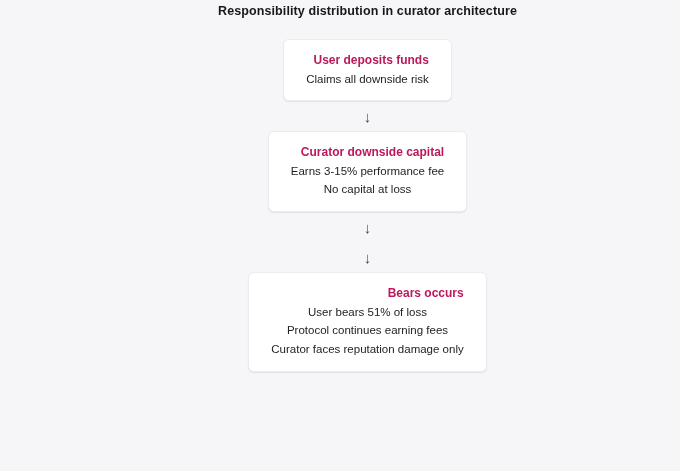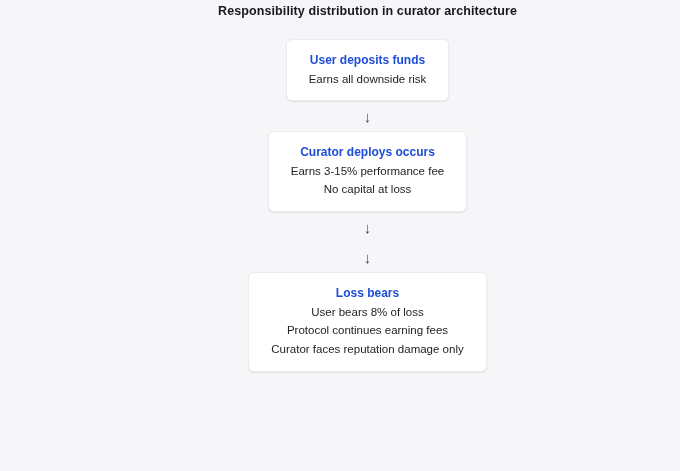--- a/index.html
+++ b/index.html
@@ -42,23 +42,24 @@
     border: 1px solid #ececf0;
     border-radius: 6px;
     box-shadow: 0 1px 2px rgba(16, 18, 27, 0.06), 0 1px 1px rgba(16, 18, 27, 0.03);
     padding: 11px 22px 12px 22px;
     text-align: center;
     box-sizing: border-box;
   }
   .node-title {
     font-size: 12px;
     font-weight: bold;
-    color: #1d4ed8;
+    color: #be185d;
     line-height: 1.55;
     white-space: nowrap;
+    text-align: right;
   }
   .node-line {
     font-size: 11.5px;
     font-weight: normal;
     color: #222328;
     line-height: 1.62;
     white-space: nowrap;
   }
   .arrow-connector {
     font-size: 15px;
@@ -75,37 +76,37 @@
 <body>
 
 <div id="flow-root">
 
   <div class="diagram-title">Responsibility distribution in curator architecture</div>
 
   <div class="flow-chain">
 
     <div class="node-box">
       <div class="node-title">User deposits funds</div>
-      <div class="node-line">Earns all downside risk</div>
+      <div class="node-line">Claims all downside risk</div>
     </div>
 
     <div class="arrow-connector">↓</div>
 
     <div class="node-box">
-      <div class="node-title">Curator deploys occurs</div>
+      <div class="node-title">Curator downside capital</div>
       <div class="node-line">Earns 3-15% performance fee</div>
       <div class="node-line">No capital at loss</div>
     </div>
 
     <div class="arrow-connector">↓</div>
 
 
     <div class="arrow-connector">↓</div>
 
     <div class="node-box">
-      <div class="node-title">Loss bears</div>
-      <div class="node-line">User bears 8% of loss</div>
+      <div class="node-title">Bears occurs</div>
+      <div class="node-line">User bears 51% of loss</div>
       <div class="node-line">Protocol continues earning fees</div>
       <div class="node-line">Curator faces reputation damage only</div>
     </div>
 
   </div>
 </div>
 
 </body></html>

